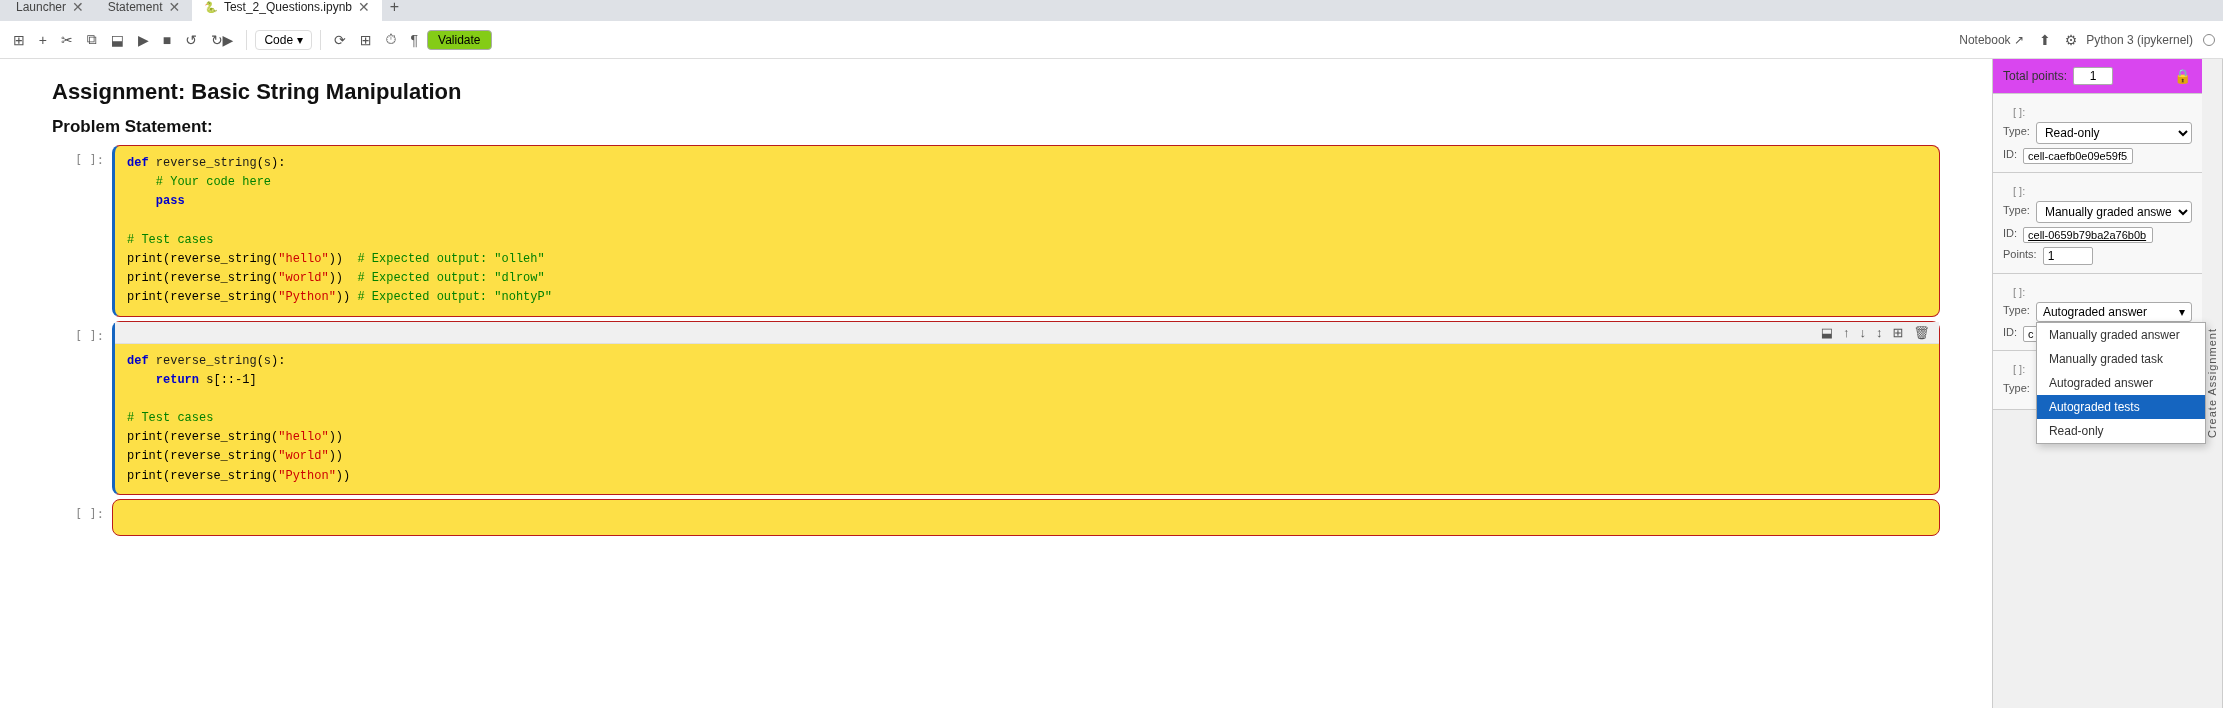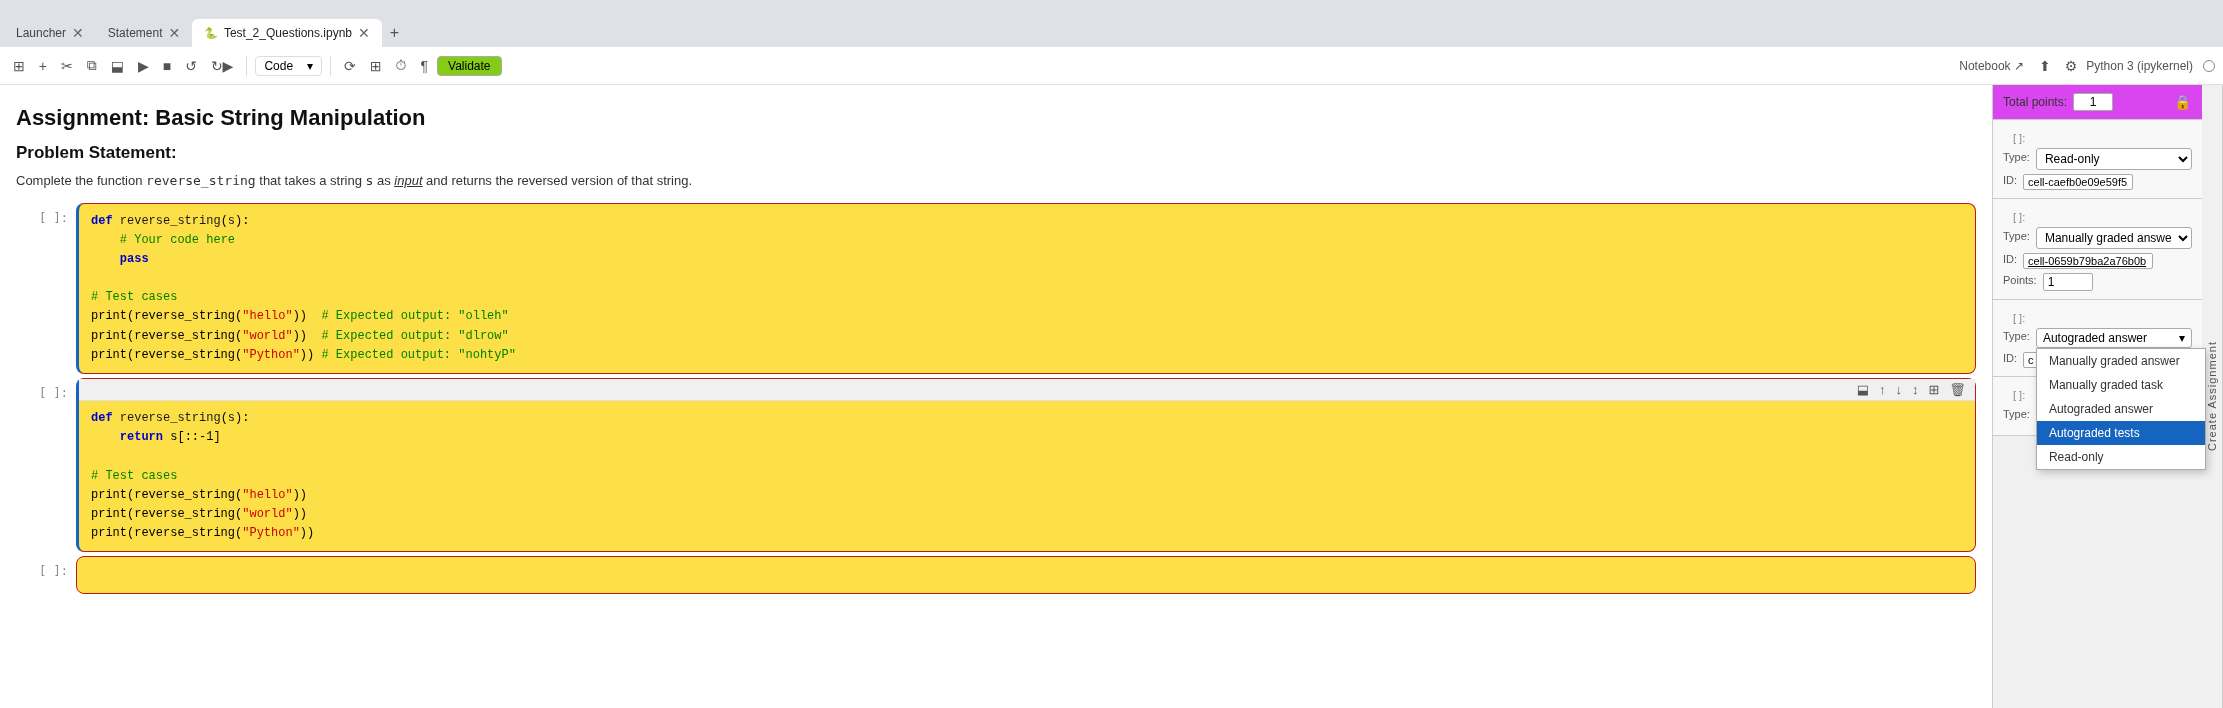--- a/index.html
+++ b/index.html
@@ -1,37 +1,37 @@
 <!DOCTYPE html>
 <html><head>
   <meta charset="utf-8">
   <style>
     * { box-sizing: border-box; margin: 0; padding: 0; }
     body { font-family: -apple-system, BlinkMacSystemFont, 'Segoe UI', Arial, sans-serif; font-size: 13px; background: #f5f5f5; display: flex; flex-direction: column; height: 100vh; overflow: hidden; }
 
     
-    .browser-tabs { display: flex; background: #dee1e6; height: 47px; align-items: flex-end; padding: 0 4px; }
+    .browser-tabs { display: flex; background: #dee1e6; height: 21px; align-items: flex-end; padding: 0 4px; }
     .tab { display: flex; align-items: center; padding: 0 12px; height: 28px; background: #dee1e6; border-radius: 6px 6px 0 0; font-size: 12px; cursor: pointer; gap: 6px; color: #444; }
     .tab.active { background: #fff; color: #222; }
     .tab .tab-close { font-size: 14px; color: #666; cursor: pointer; }
     .tab .tab-icon { font-size: 11px; }
     .new-tab { padding: 0 8px; height: 28px; display: flex; align-items: center; font-size: 16px; cursor: pointer; color: #555; }
 
     
     .toolbar { display: flex; align-items: center; background: #fff; border-bottom: 1px solid #ddd; padding: 4px 8px; gap: 4px; height: 38px; }
     .toolbar-btn { background: none; border: none; cursor: pointer; padding: 3px 5px; font-size: 14px; color: #555; display: flex; align-items: center; }
     .toolbar-separator { width: 1px; height: 20px; background: #ddd; margin: 0 4px; }
-    .kernel-selector { display: flex; align-items: center; gap: 14px; padding: 2px 8px; border: 1px solid #ddd; border-radius: 4px; font-size: 12px; background: white; cursor: pointer; }
+    .kernel-selector { display: flex; align-items: center; gap: 4px; padding: 2px 8px; border: 1px solid #ddd; border-radius: 4px; font-size: 12px; background: white; cursor: pointer; }
     .validate-btn { border: 1px solid #aaa; background: #84cc16; border-radius: 4px; padding: 2px 10px; font-size: 12px; cursor: pointer; }
 
     
     .main { display: flex; flex: 1; overflow: hidden; }
 
     
-    .notebook { flex: 1; overflow-y: auto; background: #fff; padding: 20px 16px; }
+    .notebook { flex: 1; overflow-y: auto; background: #fff; padding: 20px 52px; }
 
     
     .nb-heading1 { font-size: 22px; font-weight: bold; margin-bottom: 12px; color: #111; }
     .nb-heading2 { font-size: 17px; font-weight: bold; margin-bottom: 8px; color: #111; }
     .nb-text { font-size: 13px; color: #333; margin-bottom: 12px; line-height: 1.5; }
     .nb-text em { font-style: italic; text-decoration: underline; }
 
     
     .cell { display: flex; margin-bottom: 4px; }
     .cell-prompt { width: 60px; min-width: 60px; color: #888; font-size: 12px; font-family: monospace; padding-top: 8px; text-align: right; padding-right: 8px; }
@@ -127,23 +127,20 @@
   <span style="display:inline-block;width:12px;height:12px;border-radius:50%;border:1px solid #888;background:#fff;"></span>
 </div>
 
 <div class="main">
 
   <div class="notebook">
 
     <div class="nb-heading1">Assignment: Basic String Manipulation</div>
 
     <div class="nb-heading2">Problem Statement:</div>
-    <p class="nb-text">
-      Complete the function <code>reverse_string</code> that takes a string <code>s</code> as <u><em>input</em></u> and returns the reversed version of that string.
-    </p>
 
 
     <div class="cell">
       <div class="cell-prompt">[ ]:</div>
       <div class="cell-content active-cell">
         <div class="cell-code"><span class="kw">def</span> <span class="fn">reverse_string</span>(<span class="param">s</span>):
     <span class="cm"># Your code here</span>
     <span class="kw">pass</span>
 
 <span class="cm"># Test cases</span>

